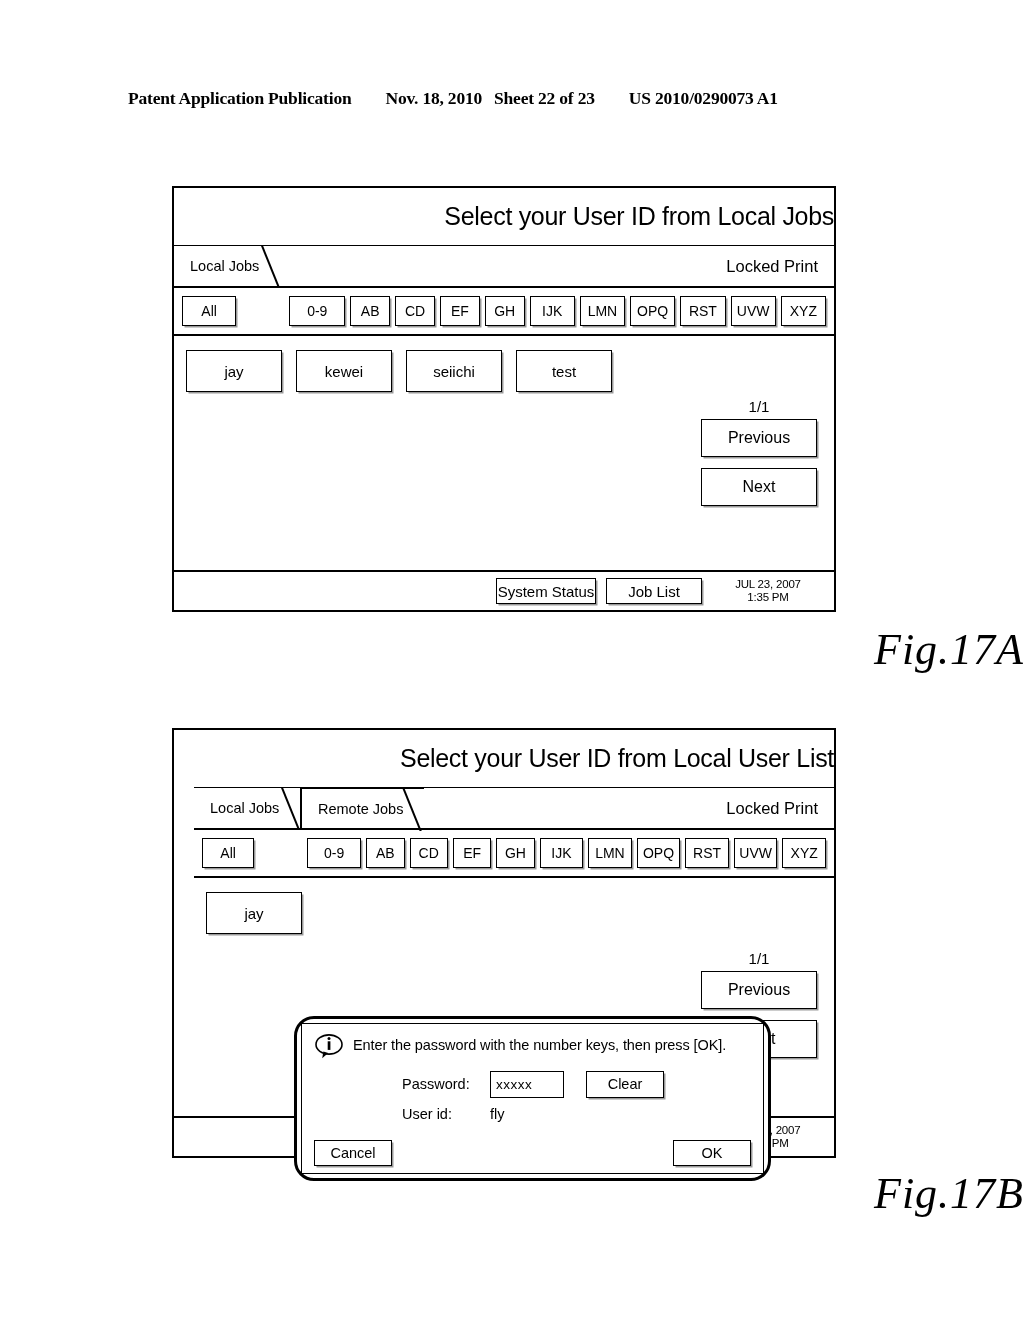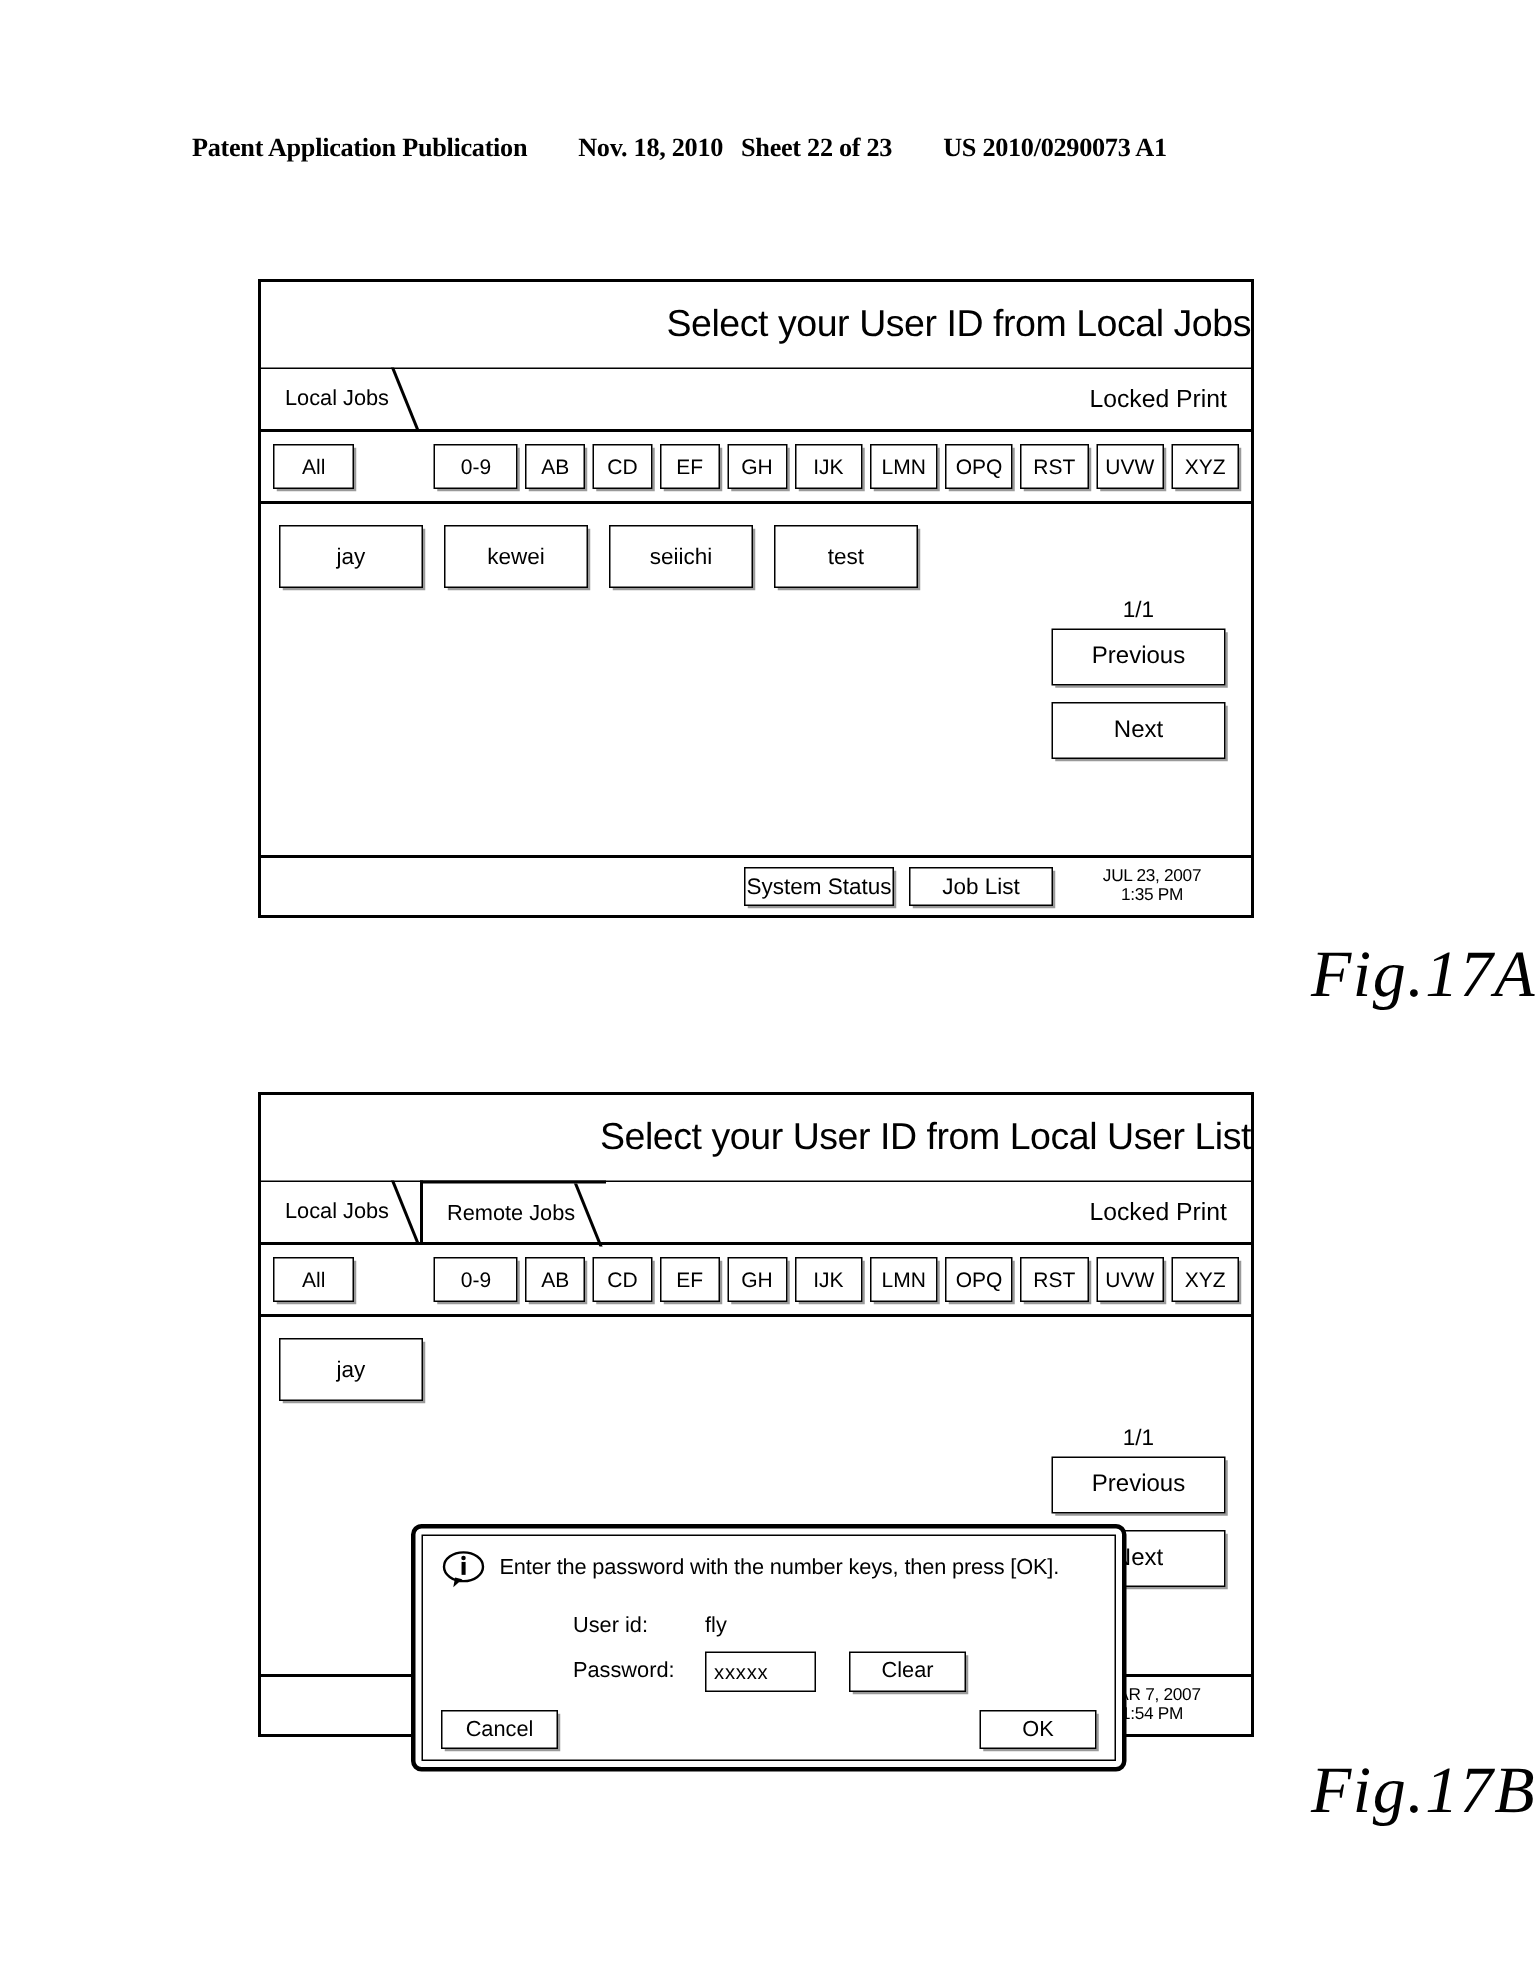--- a/index.html
+++ b/index.html
@@ -33,21 +33,21 @@
   .pat-header .hgap2 { width: 12px; }
   .pat-header .hgap3 { width: 34px; }
 
   
   .panel {
     position: absolute;
     border: 2px solid #000;
     background: #fff;
   }
   #panel-a { left: 172px; top: 186px; width: 664px; height: 426px; }
-  #panel-b { left: 172px; top: 728px; width: 664px; height: 430px; }
+  #panel-b { left: 172px; top: 728px; width: 664px; height: 430px; padding-left: 20px; }
 
   .title-bar {
     height: 58px;
     border-bottom: 1.5px solid #000;
     display: flex;
     align-items: center;
     justify-content: flex-end;
   }
   .screen-title {
     font-size: 25px;
@@ -187,21 +187,21 @@
     letter-spacing: -0.2px;
   }
 
   
   .dialog {
     position: absolute;
     left: 100px; top: 138px;
     width: 477px; height: 165px;
     background: #fff;
     border: 3px solid #000;
-    border-radius: 7px;
+    border-radius: 20px;
     padding: 4px;
     z-index: 30;
   }
   .dialog-inner {
     position: relative;
     width: 100%; height: 100%;
     border: 1.6px solid #000;
     background: #fff;
     padding: 10px 14px 8px 12px;
   }
@@ -468,32 +468,32 @@
               <ellipse cx="15" cy="11.5" rx="13" ry="9.6" fill="none" stroke="#000" stroke-width="1.6"></ellipse>
               <path d="M9.4 18.6 L8.2 25.2 L14.2 19.9 Z" fill="#000"></path>
               <circle cx="15" cy="5.6" r="1.5" fill="#000"></circle>
               <rect x="13.7" y="8.3" width="2.7" height="8.6" fill="#000"></rect>
             </svg>
             <div class="dlg-msg">Enter the password with the number keys, then press [OK].</div>
           </div>
 
           <div class="dlg-fields">
             <div class="fld-row">
-              <span class="fld-label">User id:</span>
-              <span class="fld-userid">fly</span>
-            </div>
-            <div class="fld-row">
               <span class="fld-label">Password:</span>
               <div class="pw-box">
                   <span>xxxxx</span>
                 </div>
               <div class="btn clear-btn">
                   <span>Clear</span>
                 </div>
             </div>
+            <div class="fld-row">
+              <span class="fld-label">User id:</span>
+              <span class="fld-userid">fly</span>
+            </div>
           </div>
 
           <div class="dlg-actions">
             <div class="btn cancel-btn">
                 <span>Cancel</span>
               </div>
             <div class="btn ok-btn">
                 <span>OK</span>
               </div>
           </div>

